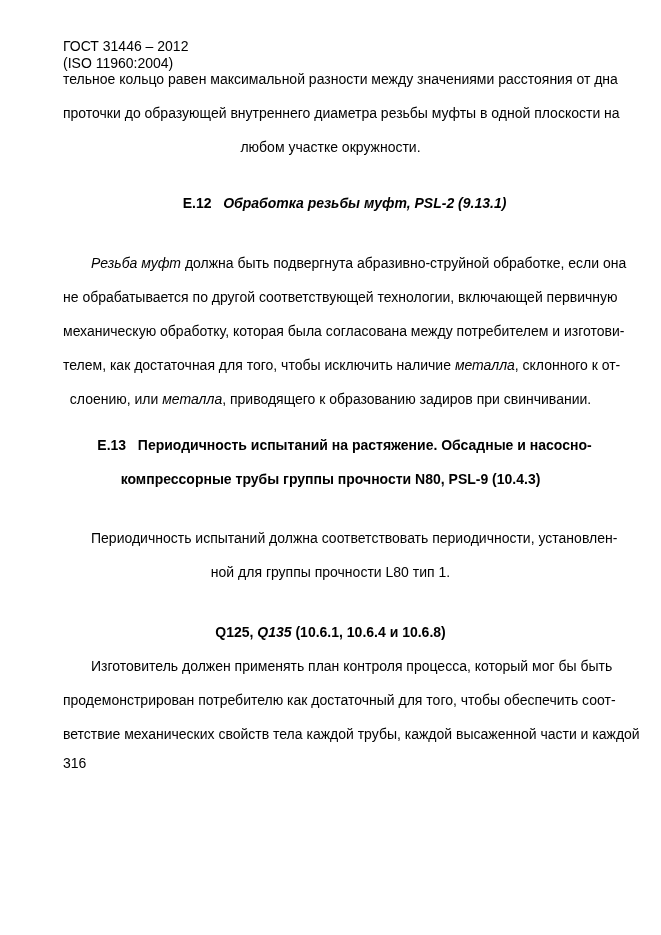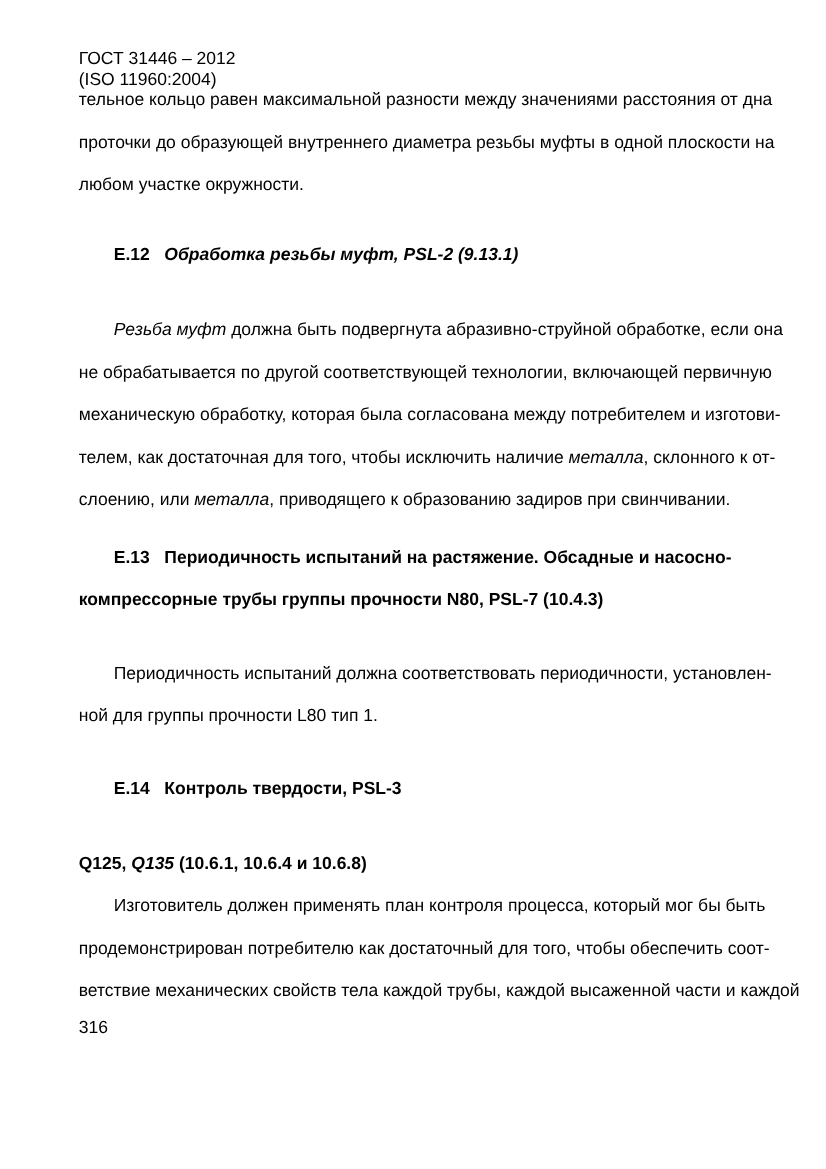--- a/index.html
+++ b/index.html
@@ -19,21 +19,21 @@
     height: 777px;
   }
   .page-header .hline {
     line-height: 17px;
     white-space: nowrap;
   }
   .doc-body .block { width: 535px; }
   .line {
     line-height: 34px;
     white-space: nowrap;
-    text-align: left;
+    text-align: center;
   }
   .line.indent { padding-left: 28px; }
   .run.r  { font-style: normal; font-weight: normal; }
   .run.i  { font-style: italic; font-weight: normal; }
   .run.b  { font-style: normal; font-weight: bold; }
   .run.bi { font-style: italic; font-weight: bold; }
 
   
   [data-block="para-intro"]   { margin-top: -10px; }
   [data-block="heading-e12"]  { margin-top: 22px; }
@@ -70,28 +70,25 @@
       </div>
       <div class="block paragraph" data-block="para-e12">
         <div class="line indent"><span class="run i">Резьба муфт</span><span class="run r"> должна быть подвергнута абразивно-струйной обработке, если она</span></div>
         <div class="line"><span class="run r">не обрабатывается по другой соответствующей технологии, включающей первичную</span></div>
         <div class="line"><span class="run r">механическую обработку, которая была согласована между потребителем и изготови-</span></div>
         <div class="line"><span class="run r">телем, как достаточная для того, чтобы исключить наличие </span><span class="run i">металла</span><span class="run r">, склонного к от-</span></div>
         <div class="line"><span class="run r">слоению, или </span><span class="run i">металла</span><span class="run r">, приводящего к образованию задиров при свинчивании.</span></div>
       </div>
       <div class="block heading" data-block="heading-e13">
         <div class="line indent"><span class="run b">Е.13&nbsp;&nbsp; Периодичность испытаний на растяжение. Обсадные и насосно-</span></div>
-        <div class="line"><span class="run b">компрессорные трубы группы прочности N80, PSL-7 (10.4.3)</span></div>
+        <div class="line"><span class="run b">компрессорные трубы группы прочности N80, PSL-9 (10.4.3)</span></div>
       </div>
       <div class="block paragraph" data-block="para-e13">
         <div class="line indent"><span class="run r">Периодичность испытаний должна соответствовать периодичности, установлен-</span></div>
         <div class="line"><span class="run r">ной для группы прочности L80 тип 1.</span></div>
-      </div>
-      <div class="block heading" data-block="heading-e14">
-        <div class="line indent"><span class="run b">Е.14&nbsp;&nbsp; Контроль твердости, PSL-3</span></div>
       </div>
       <div class="block heading" data-block="heading-e141">
         <div class="line"><span class="run b">Q125, </span><span class="run bi">Q135</span><span class="run b"> (10.6.1, 10.6.4 и 10.6.8)</span></div>
       </div>
       <div class="block paragraph" data-block="para-e141">
         <div class="line indent"><span class="run r">Изготовитель должен применять план контроля процесса, который мог бы быть</span></div>
         <div class="line"><span class="run r">продемонстрирован потребителю как достаточный для того, чтобы обеспечить соот-</span></div>
         <div class="line"><span class="run r">ветствие механических свойств тела каждой трубы, каждой высаженной части и каждой</span></div>
       </div>
     </div>

